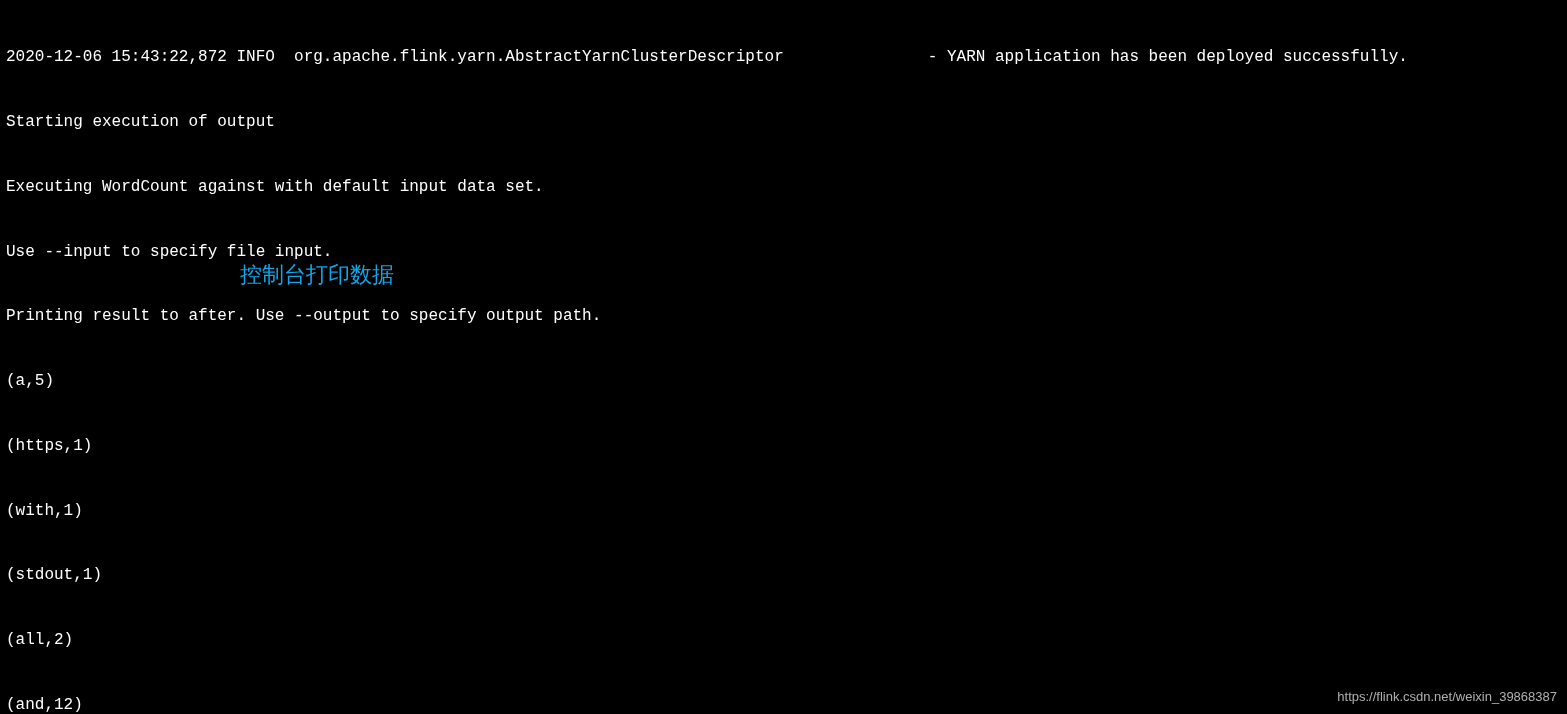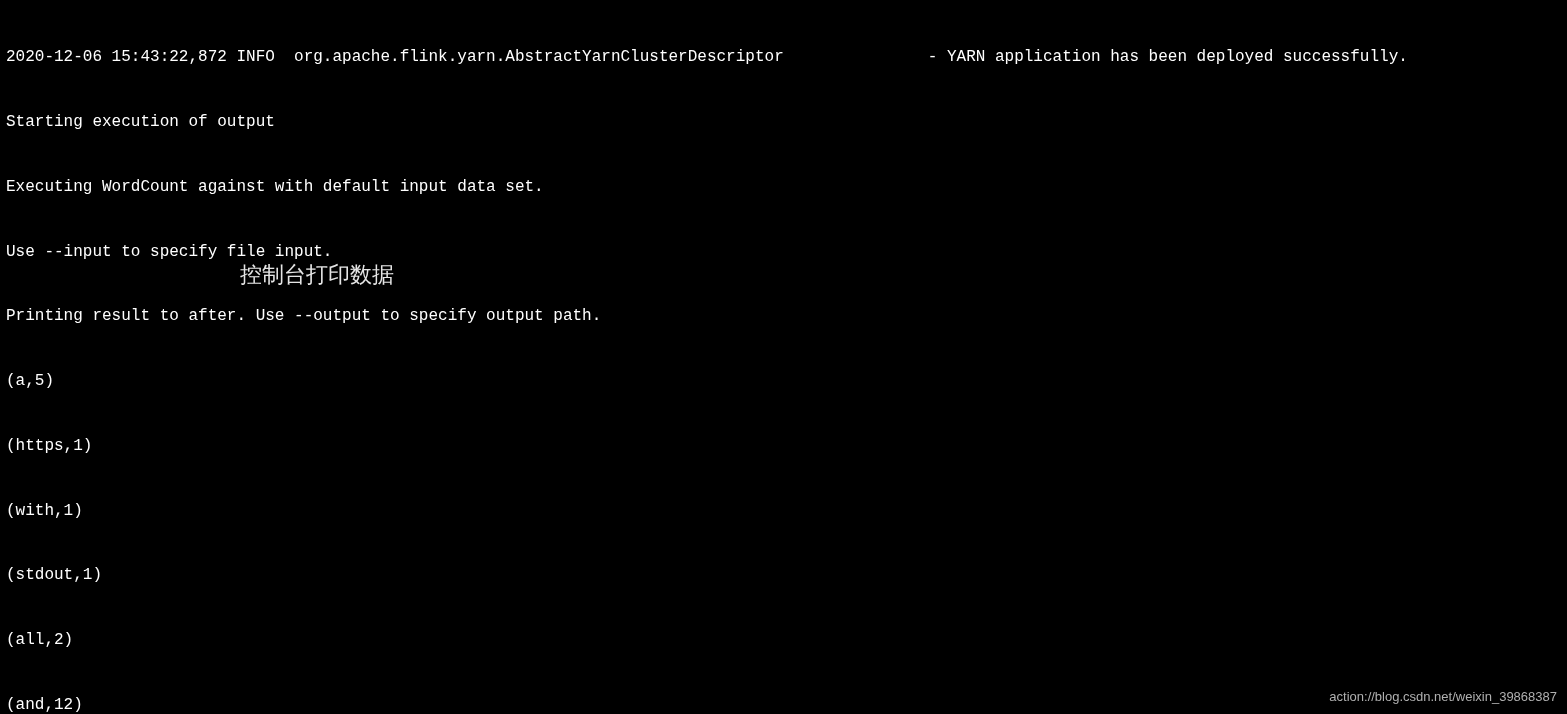--- a/index.html
+++ b/index.html
@@ -21,21 +21,21 @@
     }
     .terminal-content {
       white-space: pre;
       position: relative;
     }
     .log-line {
       white-space: pre;
     }
     .annotation {
       position: absolute;
-      color: #e5e5e5;
+      color: #0ea5e9;
       font-family: 'Microsoft YaHei', 'SimHei', sans-serif;
       font-size: 22px;
       font-weight: normal;
       left: 240px;
       top: 260px;
     }
     .watermark {
       position: absolute;
       bottom: 8px;
       right: 10px;
@@ -77,13 +77,13 @@
   
   
   
   
   
   
 </div>
 
 <div class="annotation">控制台打印数据</div>
 
-<div class="watermark">action://blog.csdn.net/weixin_39868387</div>
+<div class="watermark">https://flink.csdn.net/weixin_39868387</div>
 
 </body></html>

